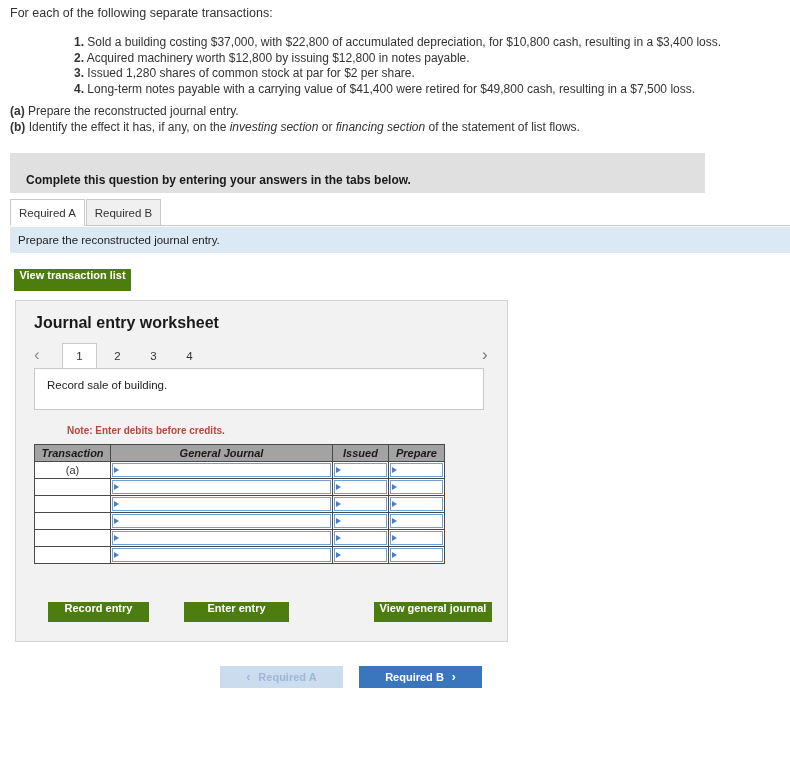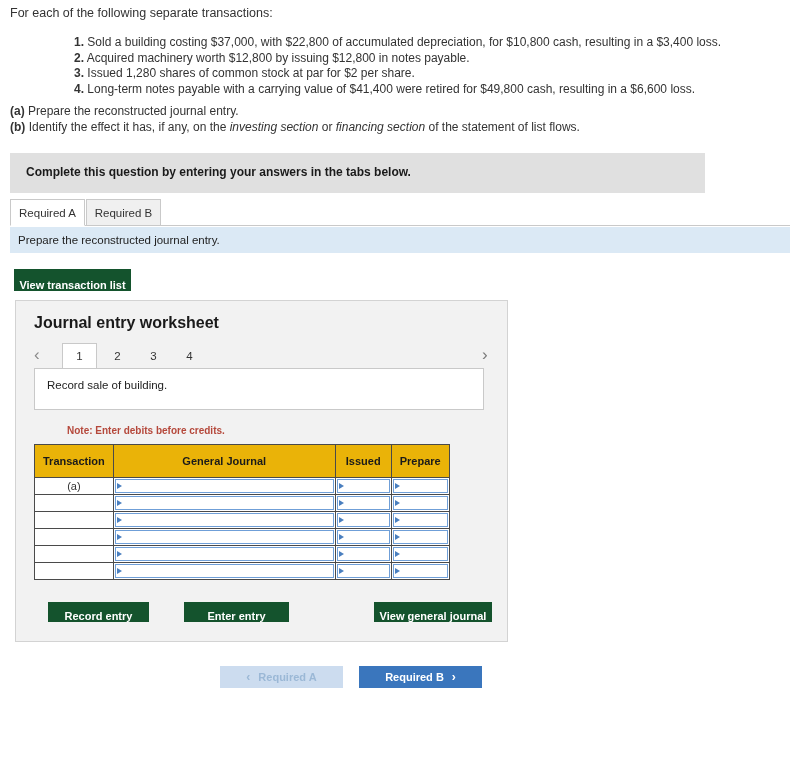--- a/index.html
+++ b/index.html
@@ -61,21 +61,21 @@
     left: 10px;
     top: 153px;
     width: 695px;
     height: 40px;
     background: #e0e0e0;
     box-sizing: border-box;
   }
   .banner-text {
     position: absolute;
     left: 16px;
-    top: 12px;
+    top: 20px;
     font-size: 12px;
     font-weight: bold;
     color: #1a1a1a;
   }
 
   
   .tabstrip {
     position: absolute;
     left: 10px;
     top: 199px;
@@ -129,27 +129,27 @@
   .subinstr-text {
     position: absolute;
     left: 8px;
     top: 7px;
     font-size: 11.5px;
     color: #222222;
   }
 
   
   .btn {
-    background: #14532d;
+    background: #4d7c0f;
     color: #ffffff;
     font-size: 11px;
     font-weight: bold;
     border: none;
     display: flex;
-    align-items: flex-end;
+    align-items: flex-start;
     justify-content: center;
     cursor: pointer;
     box-sizing: border-box;
   }
   .btn-view-txn {
     position: absolute;
     left: 14px;
     top: 269px;
     width: 117px;
     height: 22px;
@@ -246,28 +246,29 @@
 
   
   .jtable {
     position: absolute;
     left: 18px;
     top: 143px;
     border-collapse: collapse;
     table-layout: fixed;
   }
   .jtable th {
-    background: #eab308;
+    background: #a3a3a3;
     border: 1px solid #4a4a4a;
     font-size: 11px;
     font-weight: bold;
     color: #1a1a1a;
     height: 16px;
-    padding: 8px;
+    padding: 0;
     text-align: center;
+    font-style: italic;
   }
   .jtable td {
     border: 1px solid #4a4a4a;
     background: #ffffff;
     height: 16px;
     padding: 0;
     text-align: center;
     font-size: 11px;
     color: #333333;
   }
@@ -371,21 +372,21 @@
   <div class="txn-line">
     <span class="txn-num">2.</span>
     <span>Acquired machinery worth $12,800 by issuing $12,800 in notes payable.</span>
   </div>
   <div class="txn-line">
     <span class="txn-num">3.</span>
     <span>Issued 1,280 shares of common stock at par for $2 per share.</span>
   </div>
   <div class="txn-line">
     <span class="txn-num">4.</span>
-    <span>Long-term notes payable with a carrying value of $41,400 were retired for $49,800 cash, resulting in a $6,600 loss.</span>
+    <span>Long-term notes payable with a carrying value of $41,400 were retired for $49,800 cash, resulting in a $7,500 loss.</span>
   </div>
 </div>
 
 <div class="req-lines">
   <div class="req-line">
     <span class="req-tag">(a)</span>
     <span>Prepare the reconstructed journal entry.</span>
   </div>
   <div class="req-line">
     <span class="req-tag">(b)</span>

